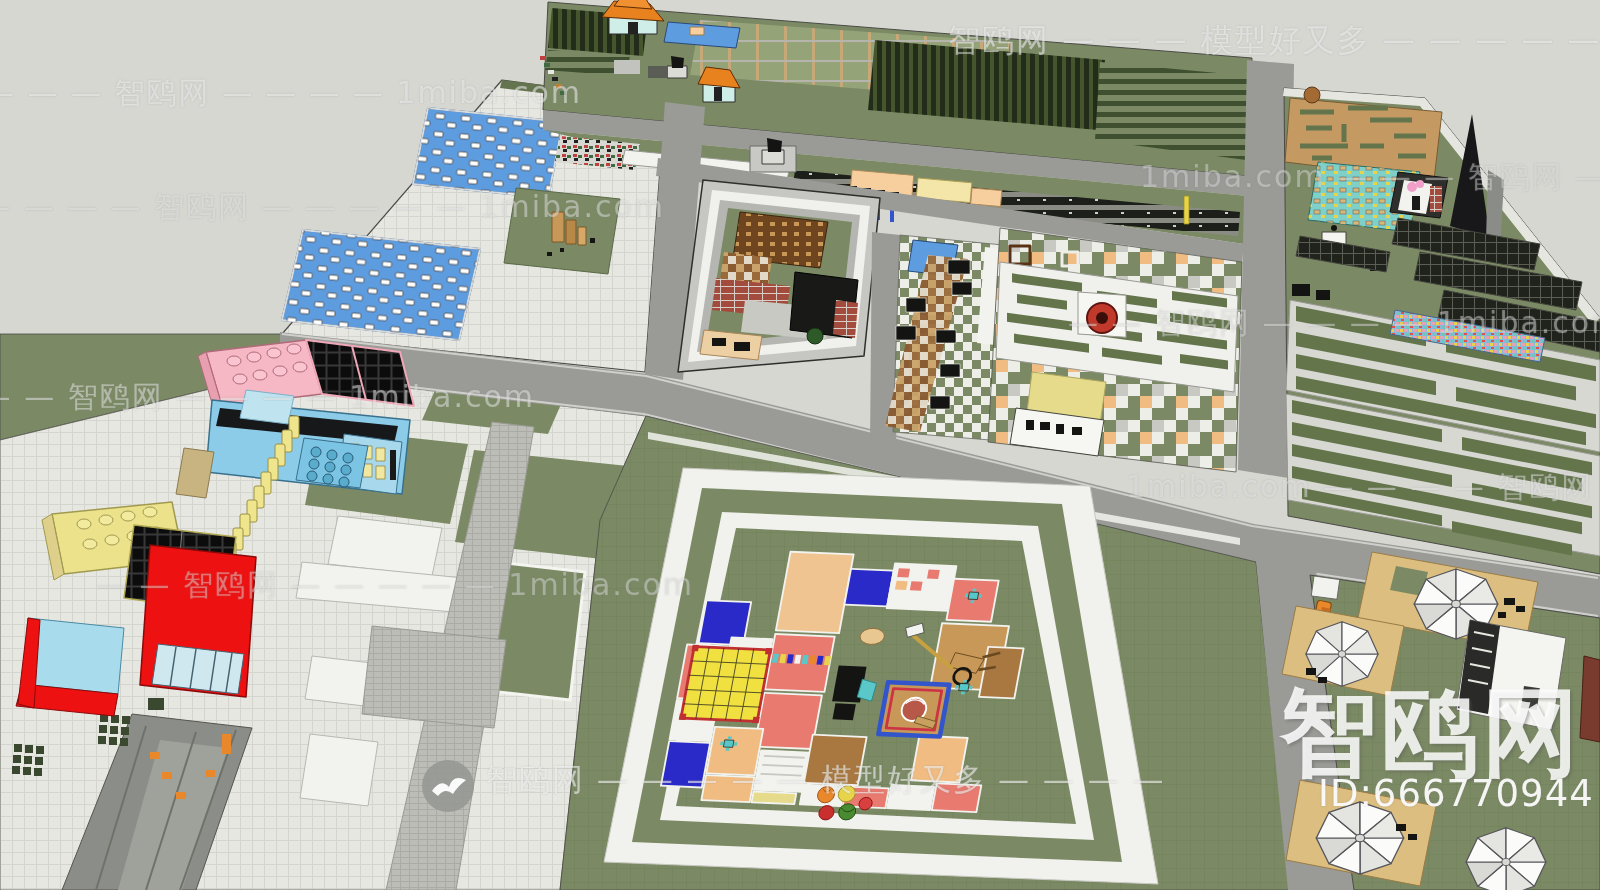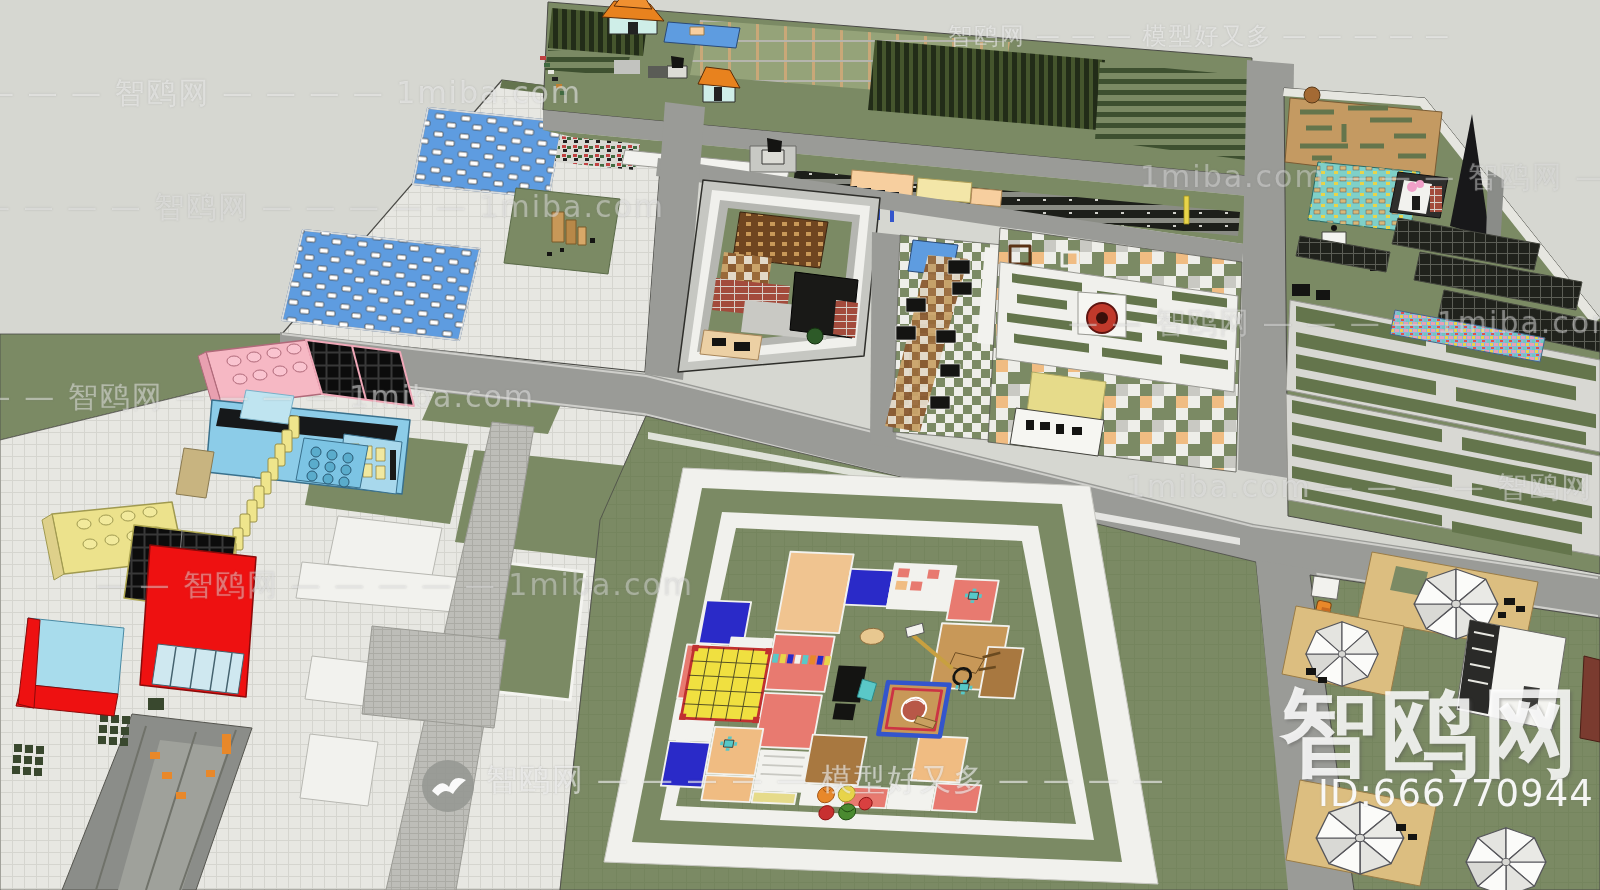--- a/index.html
+++ b/index.html
@@ -19,21 +19,21 @@
   .pwall{fill:var(--c-pool_wall)}
   .sal{fill:var(--c-tile_salmon)} .tblu{fill:var(--c-tile_blue)}
   .torg{fill:var(--c-tile_orange)} .tyel{fill:var(--c-tile_yellow)}
   .ttan{fill:var(--c-tile_tan)} .cnpy{fill:var(--c-canopy_yellow)}
   .mtan{fill:var(--c-maze_tan)} .teal{fill:var(--c-teal)}
   .tile{stroke:#f2f2ee;stroke-width:2}
   
   .wm{position:absolute;color:rgba(255,255,255,.48);white-space:nowrap;pointer-events:none;
       letter-spacing:2px;text-shadow:0 0 2px rgba(130,130,128,.35);font-size:30px;line-height:1;}
   .wm-r0{left:-16px;top:78px;}
-  .wm-r1{left:948px;top:24px;font-size:24px;color:rgba(255,255,255,.5);}
+  .wm-r1{left:948px;top:24px;font-size:32px;color:rgba(255,255,255,.5);}
   .wm-r2{left:-20px;top:192px;color:rgba(255,255,255,.38);}
   .wm-r3{left:1140px;top:162px;color:rgba(255,255,255,.34);}
   .wm-r4{left:1068px;top:308px;color:rgba(255,255,255,.36);}
   .wm-r5{left:-150px;top:382px;color:rgba(255,255,255,.42);}
   .wm-r6{left:1126px;top:472px;color:rgba(255,255,255,.4);}
   .wm-r7{left:96px;top:570px;color:rgba(255,255,255,.34);}
   .wm-r8{left:486px;top:764px;font-size:31px;color:rgba(255,255,255,.55);}
   .wm-big{left:1280px;top:684px;font-size:97px;font-weight:700;letter-spacing:4px;
           color:rgba(255,255,255,.85);text-shadow:2px 2px 3px rgba(90,90,88,.4);}
   .wm-id{left:1318px;top:775px;font-size:37px;color:rgba(252,252,252,.95);letter-spacing:1px;}

